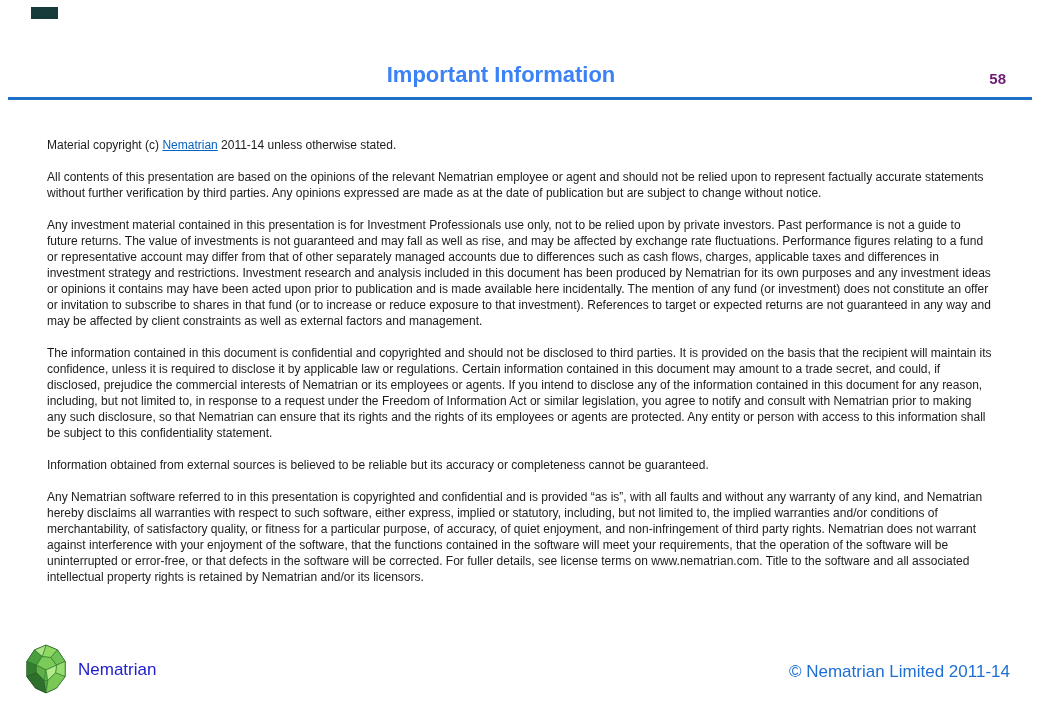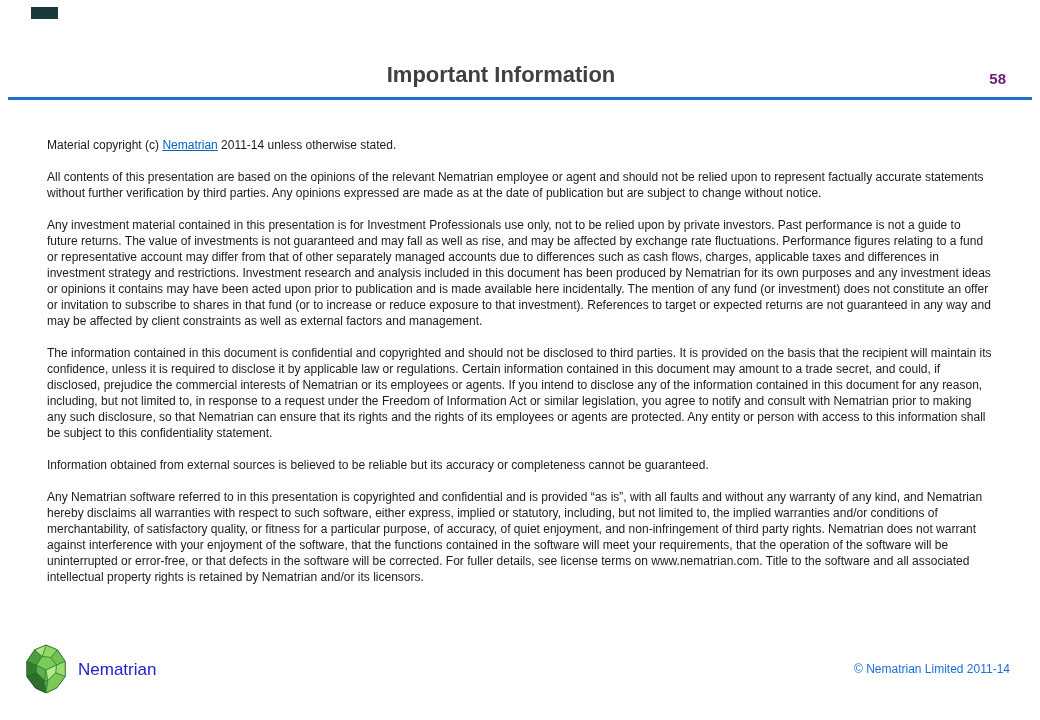--- a/index.html
+++ b/index.html
@@ -17,21 +17,21 @@
     width: 27px; height: 12px;
     background: #173a3a;
   }
   .title {
     position: absolute;
     top: 62px; left: 0; right: 38px;
     margin: 0;
     text-align: center;
     font-size: 22px;
     font-weight: bold;
-    color: #404040;
+    color: #3b82f6;
     letter-spacing: 0px;
   }
   .page-number {
     position: absolute;
     top: 70px; right: 34px;
     font-size: 15px;
     font-weight: bold;
     color: #701a75;
   }
   .title-rule {
@@ -62,21 +62,21 @@
   }
   .brand-name {
     position: absolute;
     left: 78px; top: 660px;
     font-size: 17px;
     color: #2121CD;
   }
   .footer-copyright {
     position: absolute;
     right: 30px; top: 662px;
-    font-size: 12px;
+    font-size: 17px;
     color: #1E6FD4;
   }
 </style>
 </head>
 <body>
 
 <div class="slide">
 
   <div class="corner-mark"></div>
 

